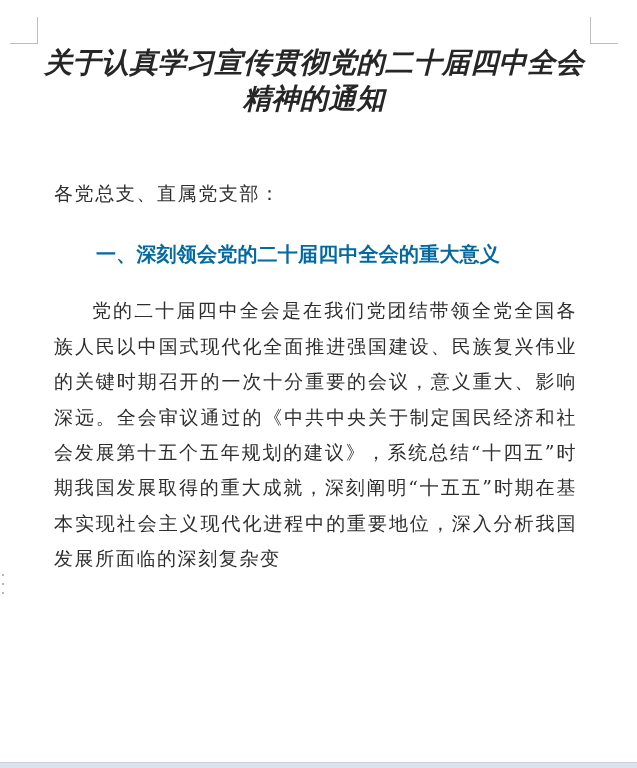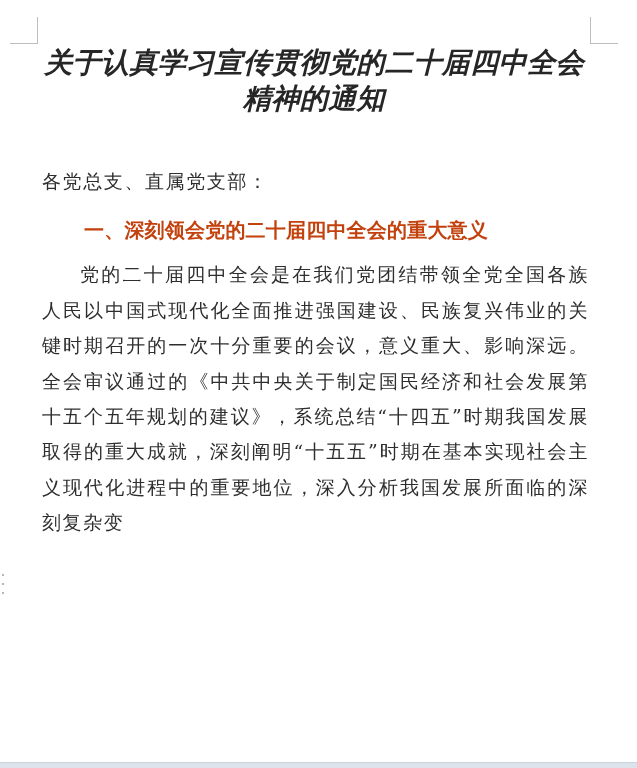--- a/index.html
+++ b/index.html
@@ -57,34 +57,34 @@
     top: 160px;
     width: 555px;
     font-size: 19px;
     line-height: 35.4px;
     color: #2e2e2e;
     letter-spacing: 1.6px;
     text-align: justify;
     text-justify: inter-character;
   }
   .body-text p {
-    margin: 4px;
+    margin: 16px;
   }
   .indent {
     text-indent: 2em;
   }
   .heading {
     font-family: "DejaVu Sans", "Liberation Sans", sans-serif;
     font-weight: bold;
     font-size: 20px;
     line-height: 34px;
     padding: 10px 0 6px 0;
     letter-spacing: 0.2px;
     text-indent: 2.1em;
-    color: #c2410c;
+    color: #0369a1;
   }
   .margin-handle {
     position: absolute;
     left: 1px;
     top: 574px;
     width: 4px;
     height: 20px;
     display: flex;
     flex-direction: column;
     justify-content: space-between;

